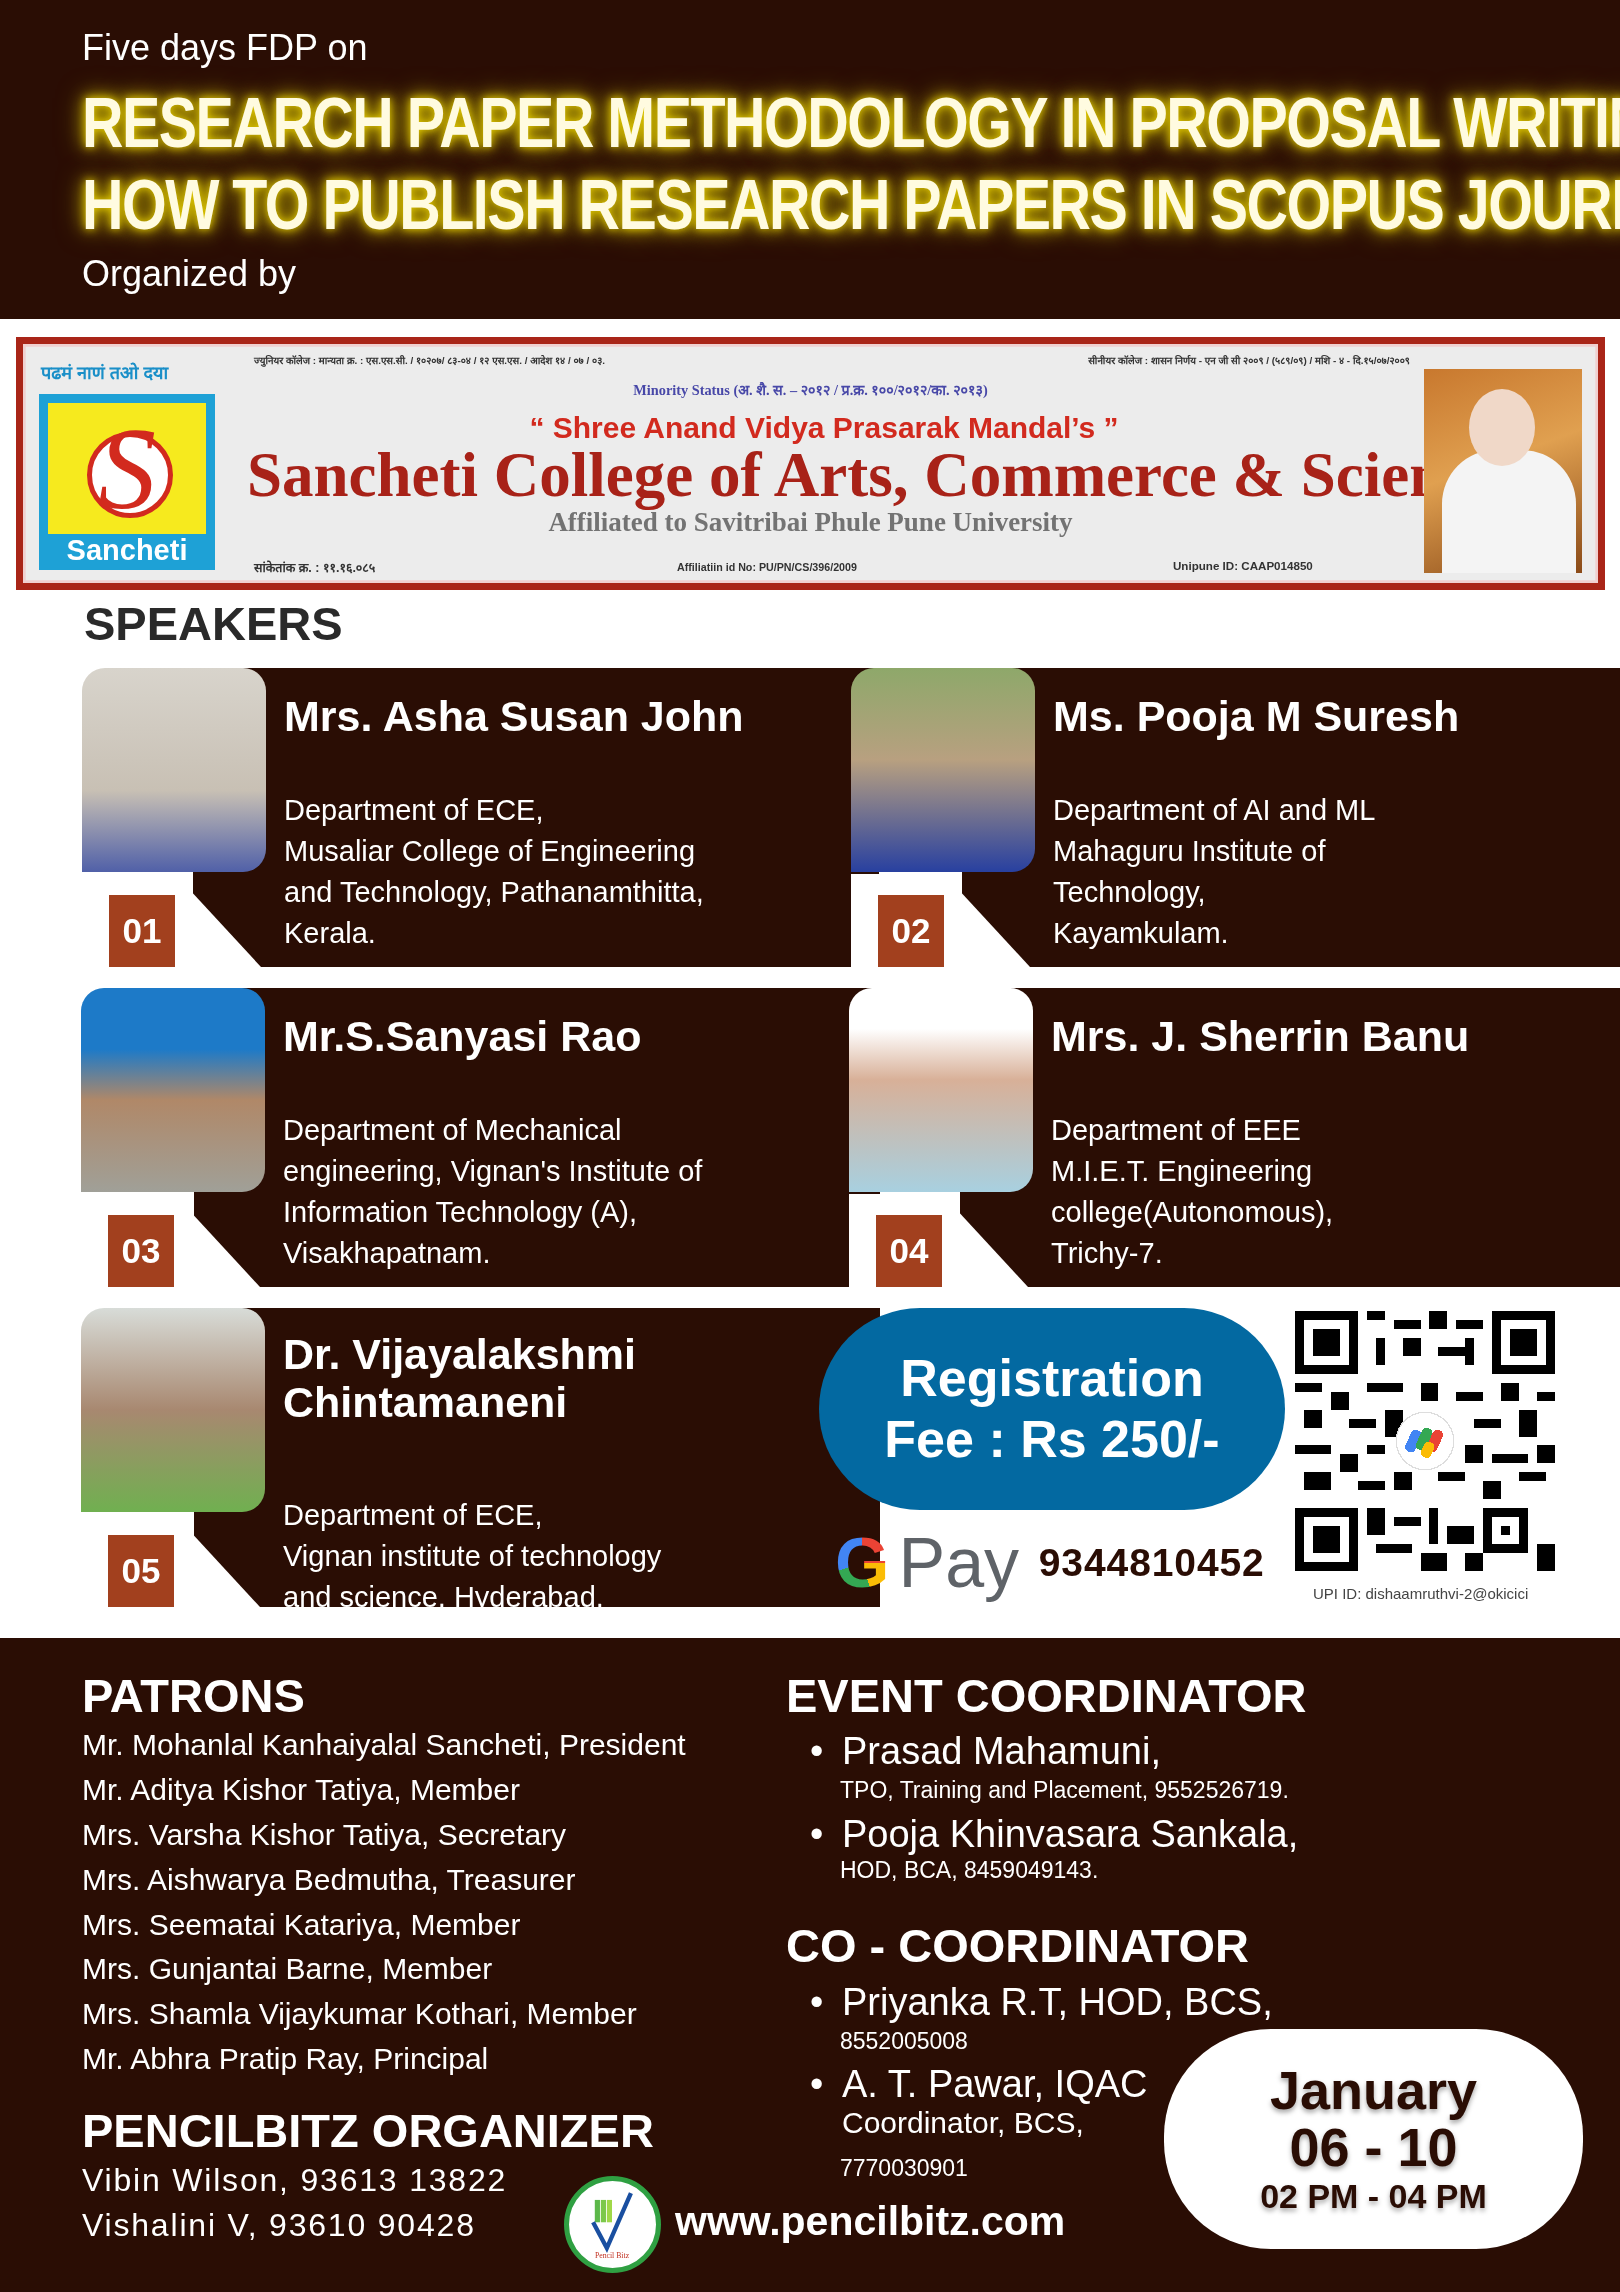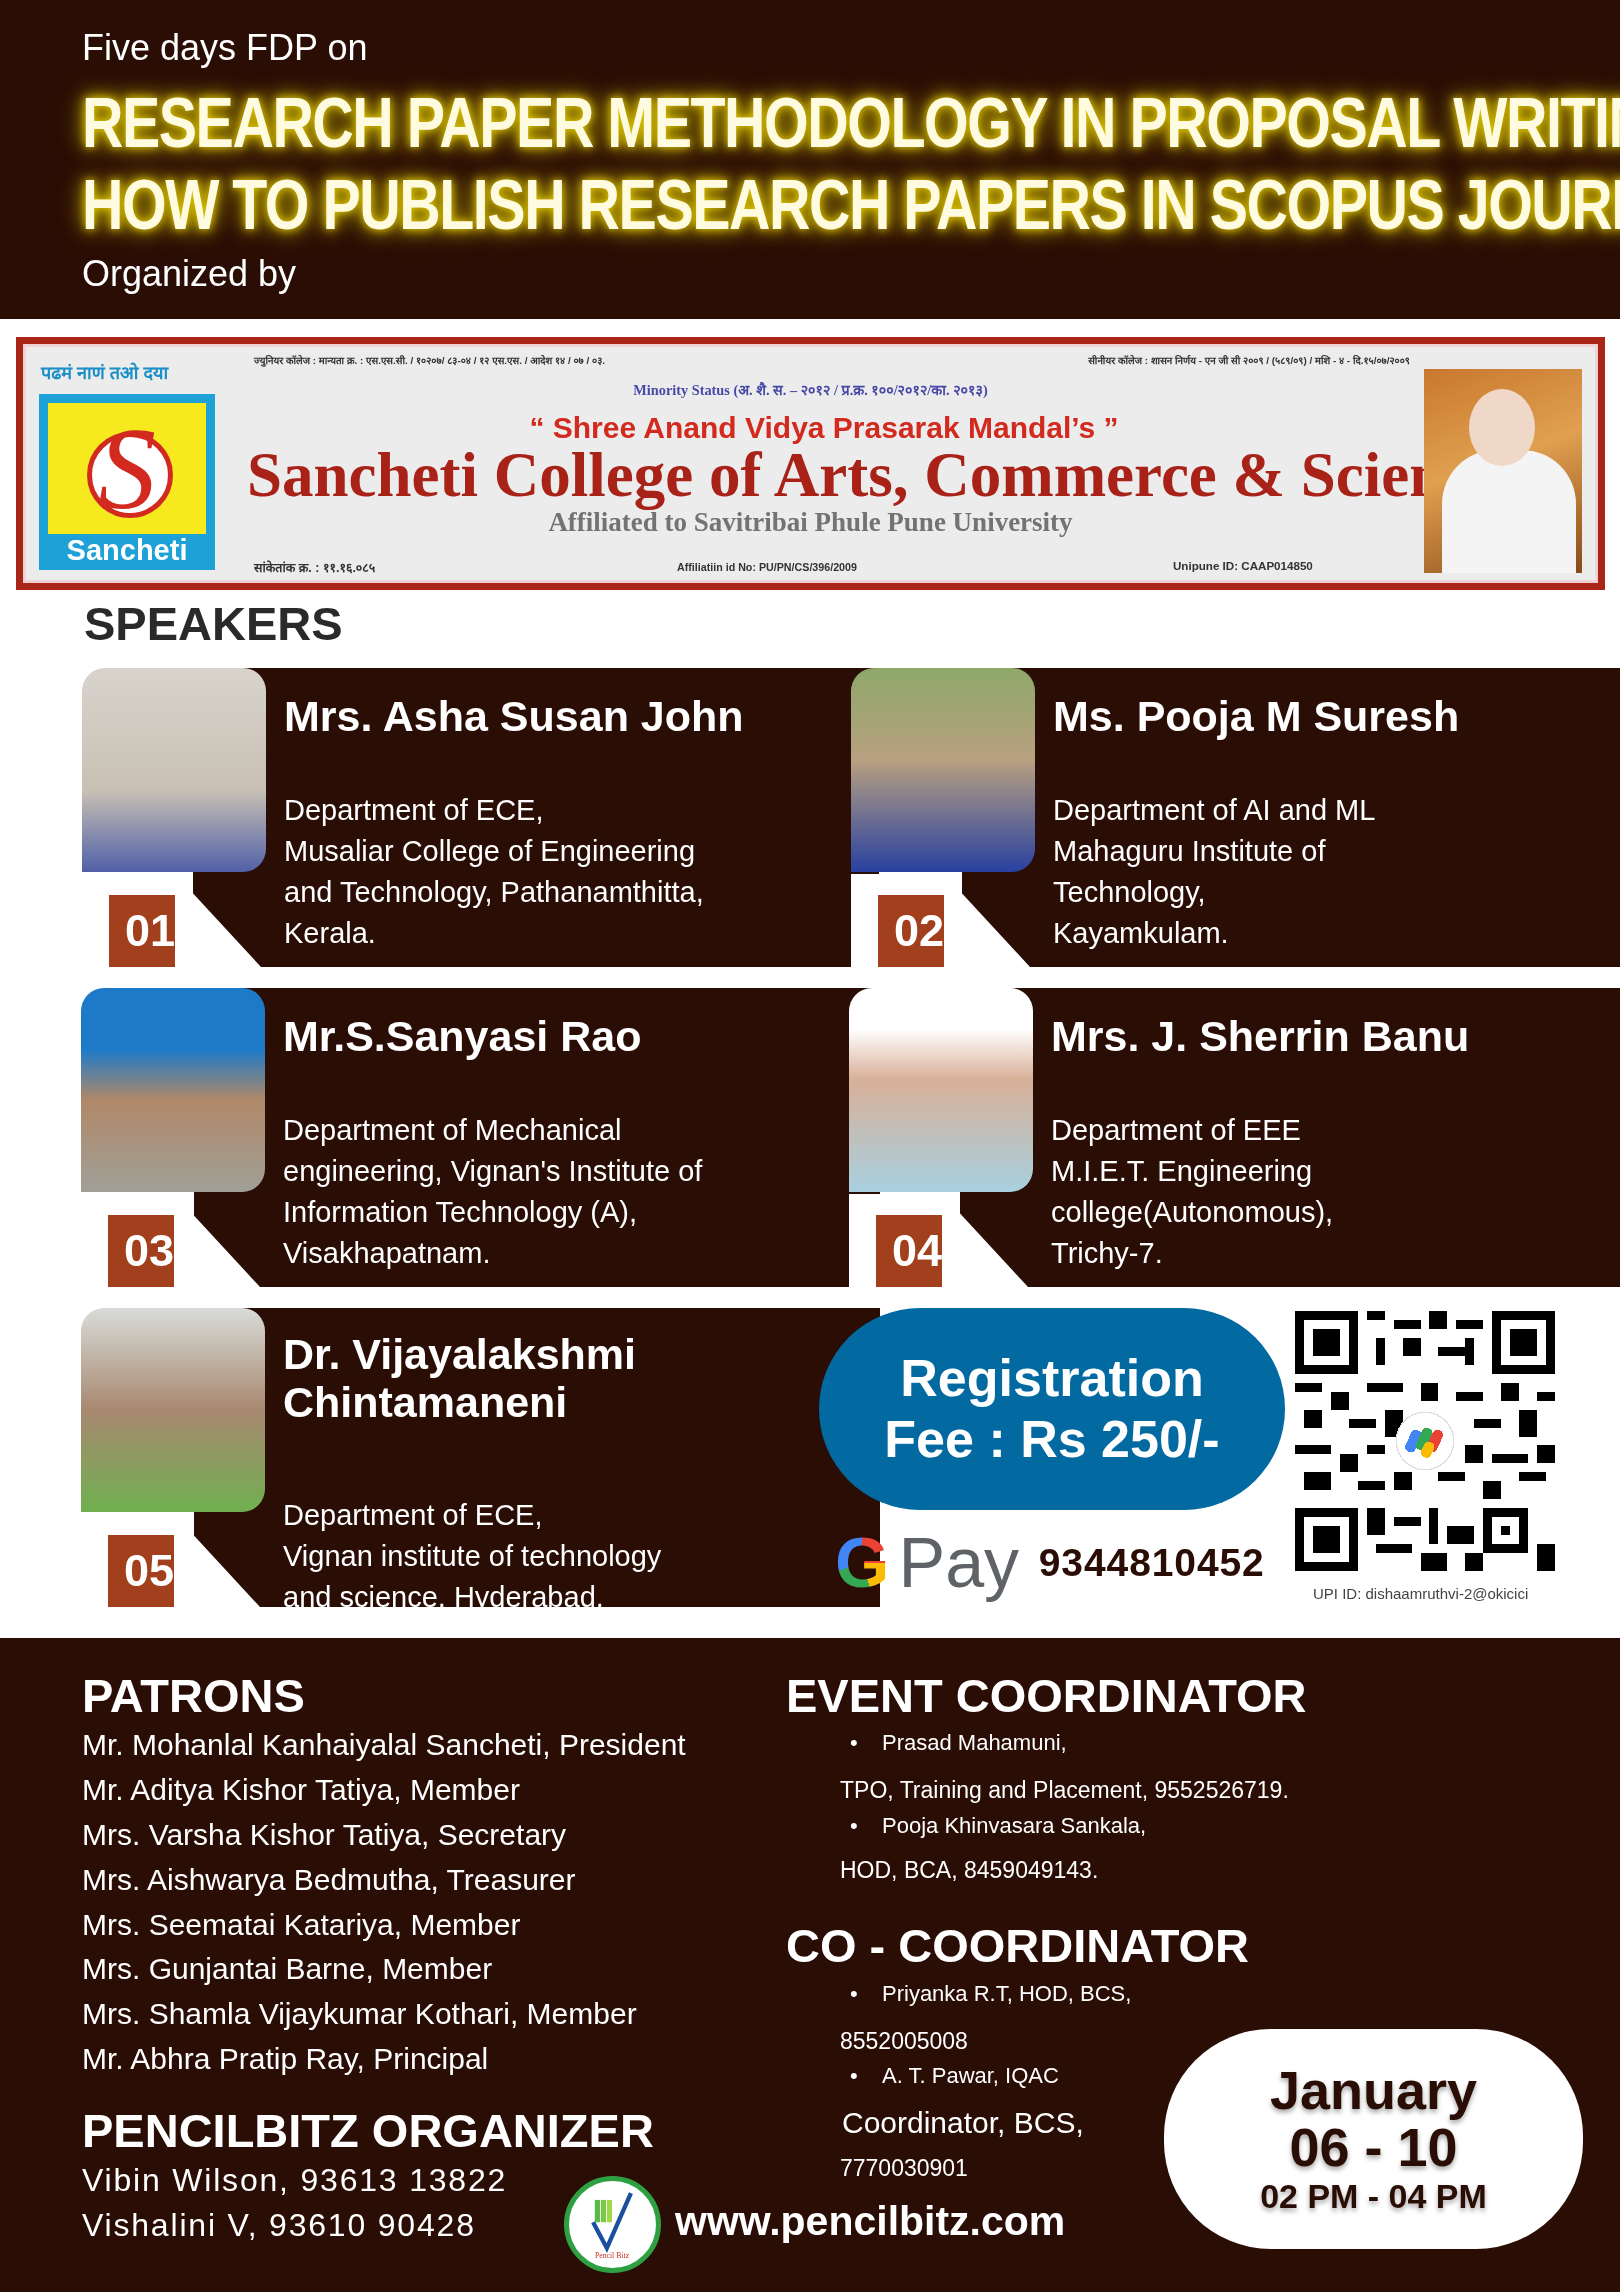--- a/index.html
+++ b/index.html
@@ -24,38 +24,38 @@
   .b-foot { position: absolute; top: 215px; font-size: 12.5px; font-weight: bold; color: #333; }
   .portrait { position: absolute; right: 16px; top: 25px; width: 158px; height: 204px; background: linear-gradient(160deg, #c8782e 0%, #e0a050 45%, #8a4a18 100%); overflow:hidden; }
   .portrait .robe { position:absolute; left: 18px; top: 81px; width: 134px; height: 143px; background:#f4f4f4; border-radius: 54px 54px 0 0; }
   .portrait .head { position:absolute; left: 45px; top: 19.7px; width: 66px; height: 77px; background:#f0d8c8; border-radius: 50%; }
   
   .speakers-title { position: absolute; left: 84px; top: 596px; font-size: 47px; font-weight: bold; color: #2a2a2a; }
   .card { position: absolute; width: 716px; height: 299px; }
   .card .bg { position: absolute; left: 111px; top: 0; width: 686px; height: 299px; background: #2a0d04; }
   .card .cutshape { position:absolute; left: 0; top: 206px; width: 179px; height: 93px; background: #fff; clip-path: polygon(0 0, 52% 0, 100% 100%, 0 100%); }
   .card .photo { position: absolute; left: 0; top: 0; width: 184px; height: 204px; border-radius: 23px 23px 23px 0; overflow: hidden; background: #ccc; }
-  .card .num { position: absolute; left: 27px; top: 227px; width: 66px; height: 72px; background: #a2401e; color: #fff; font-weight: bold; font-size: 45px; text-align: right; line-height: 72px; }
+  .card .num { position: absolute; left: 27px; top: 227px; width: 66px; height: 72px; background: #a2401e; color: #fff; font-weight: bold; font-size: 35px; text-align: center; line-height: 72px; }
   .card .name { position: absolute; left: 202px; top: 23px; color: #fff; font-weight: bold; font-size: 43px; line-height: 50px; white-space: nowrap; }
   .card .dept { position: absolute; left: 202px; top: 93px; color: #fff; font-size: 29px; line-height: 41px; margin-top: 29px; }
   .card.two-line .dept { top: 158px; }
   
   .reg-pill { position: absolute; left: 819px; top: 1308px; width: 466px; height: 202px; border-radius: 101px; background: #0369a1; color: #fff; font-weight: bold; font-size: 52px; line-height: 61px; text-align: center; display: flex; flex-direction: column; justify-content: center; }
   .gpay { position: absolute; left: 835px; top: 1528px; display:flex; align-items:center; }
   .gpay .g { font-size: 70px; font-weight: bold; line-height: 1; background: conic-gradient(#ea4335 0 25%, #fbbc05 0 45%, #34a853 0 70%, #4285f4 0 100%); -webkit-background-clip: text; background-clip: text; color: transparent; }
   .gpay .pay { font-size: 70px; color: #5f6368; margin-left: 9px; line-height: 1; }
   .gpay .phone { font-size: 39px; font-weight: bold; color: #2a0d04; margin-left: 19.7px; letter-spacing: 0.9px; }
   .qr { position: absolute; left: 1295px; top: 1311px; width: 260px; height: 260px; background: #fff; }
   .qr svg { width: 100%; height: 100%; }
   .upi { position: absolute; left: 1313px; top: 1585px; font-size: 15px; color: #444; }
   
   .bottom { position: absolute; left: 0; top: 1638px; width: 1620px; height: 655px; background: #2a0d04; }
   .sec-title { position: absolute; color: #fff; font-weight: bold; font-size: 47px; white-space: nowrap; }
   .patron { position: absolute; left: 82px; color: #fff; font-size: 30px; white-space: nowrap; }
-  .bullet-line { position: absolute; color: #fff; font-size: 22px; white-space: nowrap; margin-left: 40px; }
+  .bullet-line { position: absolute; color: #fff; font-size: 38px; white-space: nowrap; }
   .bullet-line::before { content: "•"; position: absolute; left: -32px; }
   .sub-line { position: absolute; color: #fff; font-size: 23px; white-space: nowrap; }
   .org-line { position: absolute; left: 82px; color: #fff; font-size: 32px; letter-spacing: 1.8px; white-space: nowrap; }
   .pb-logo { position: absolute; left: 564px; top: 2176px; width: 97px; height: 97px; border-radius: 50%; background: #fff; border: 5.4px solid #2fa042; }
   .url { position: absolute; left: 675px; top: 2198px; color: #fff; font-weight: bold; font-size: 41px; }
   .date-pill { position: absolute; left: 1164px; top: 2029px; width: 419px; height: 220px; background: #fff; border-radius: 107px; text-align: center; color: #2a0d04; font-weight: bold; display:flex; flex-direction:column; justify-content:center; text-shadow: 0 2.7px 5.4px rgba(0,0,0,0.35); }
   .date-pill .m { font-size: 54px; line-height: 57px; }
   .date-pill .d { font-size: 54px; line-height: 57px; }
   .date-pill .t { font-size: 34px; line-height: 41px; }
 </style>

